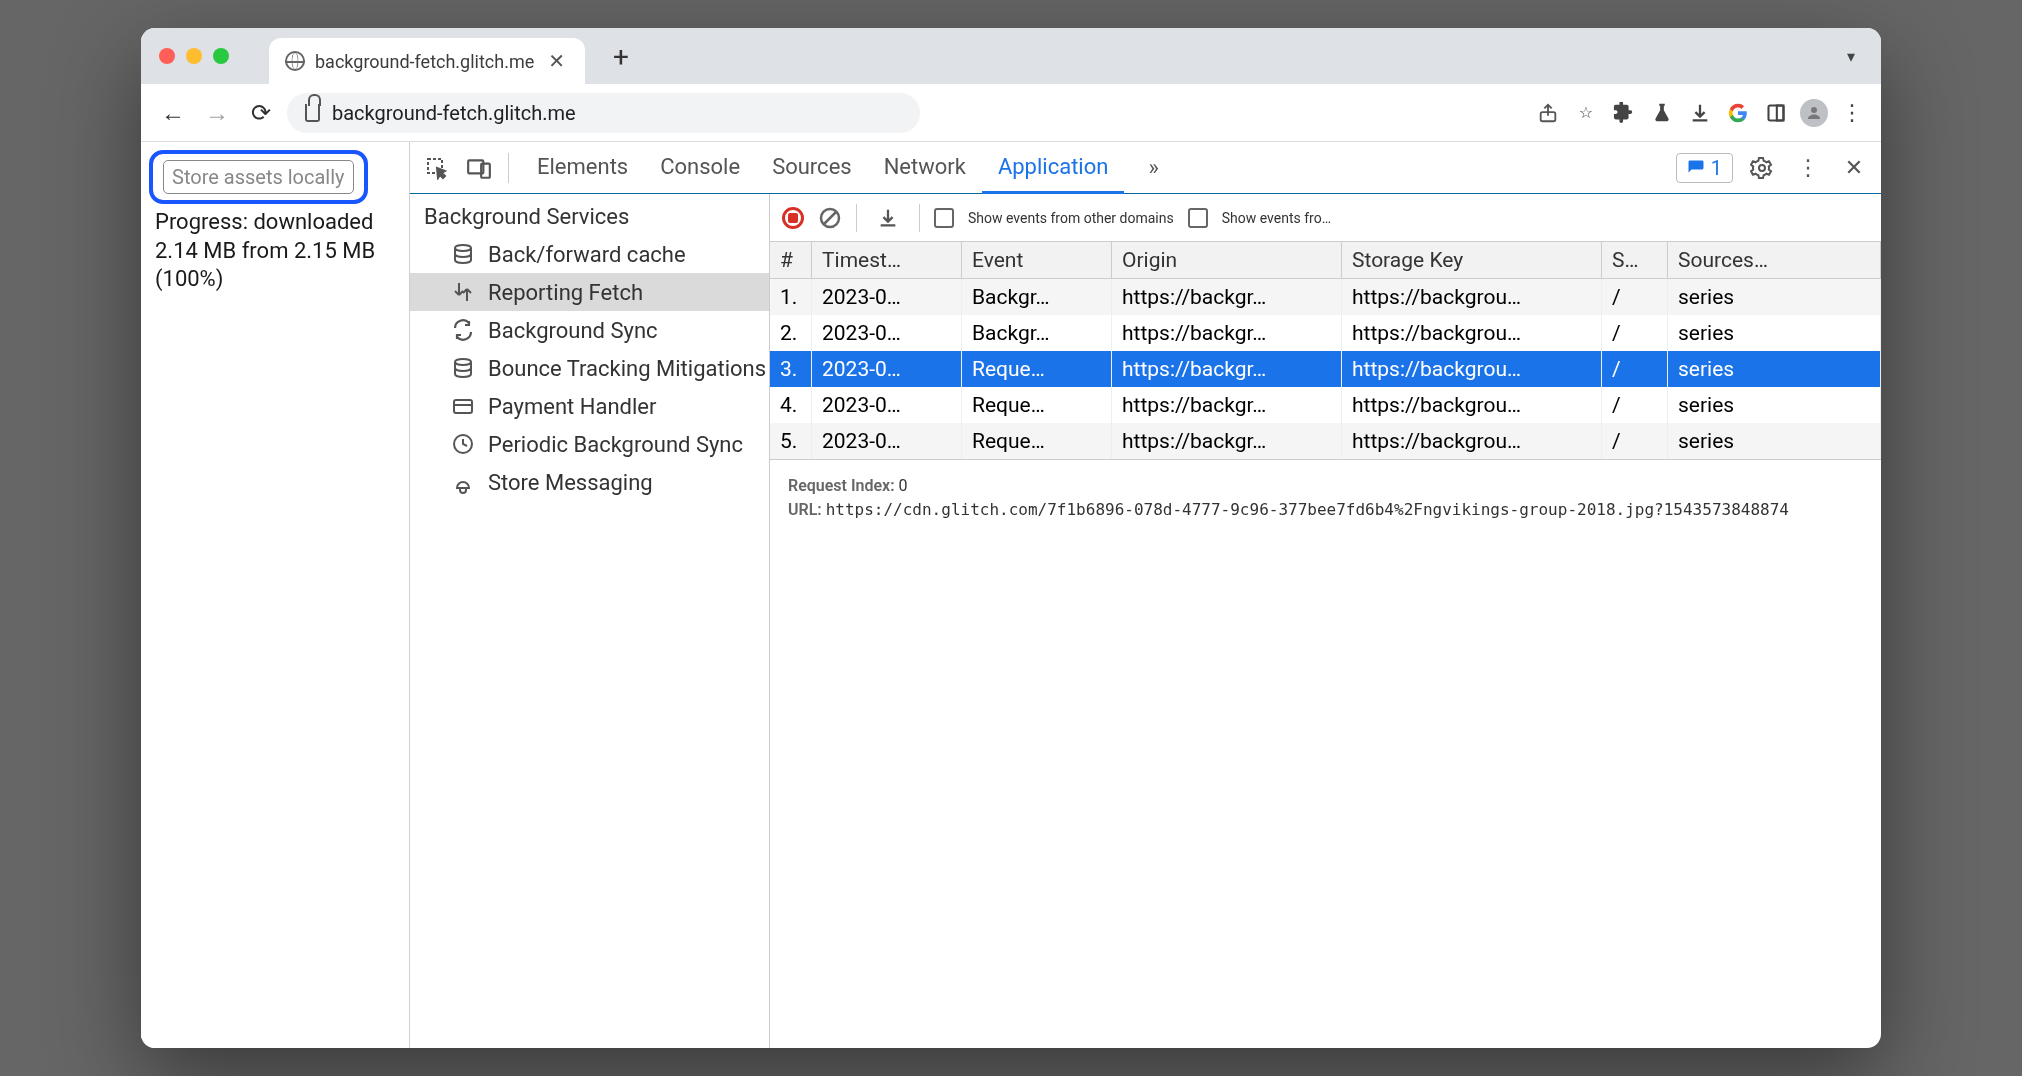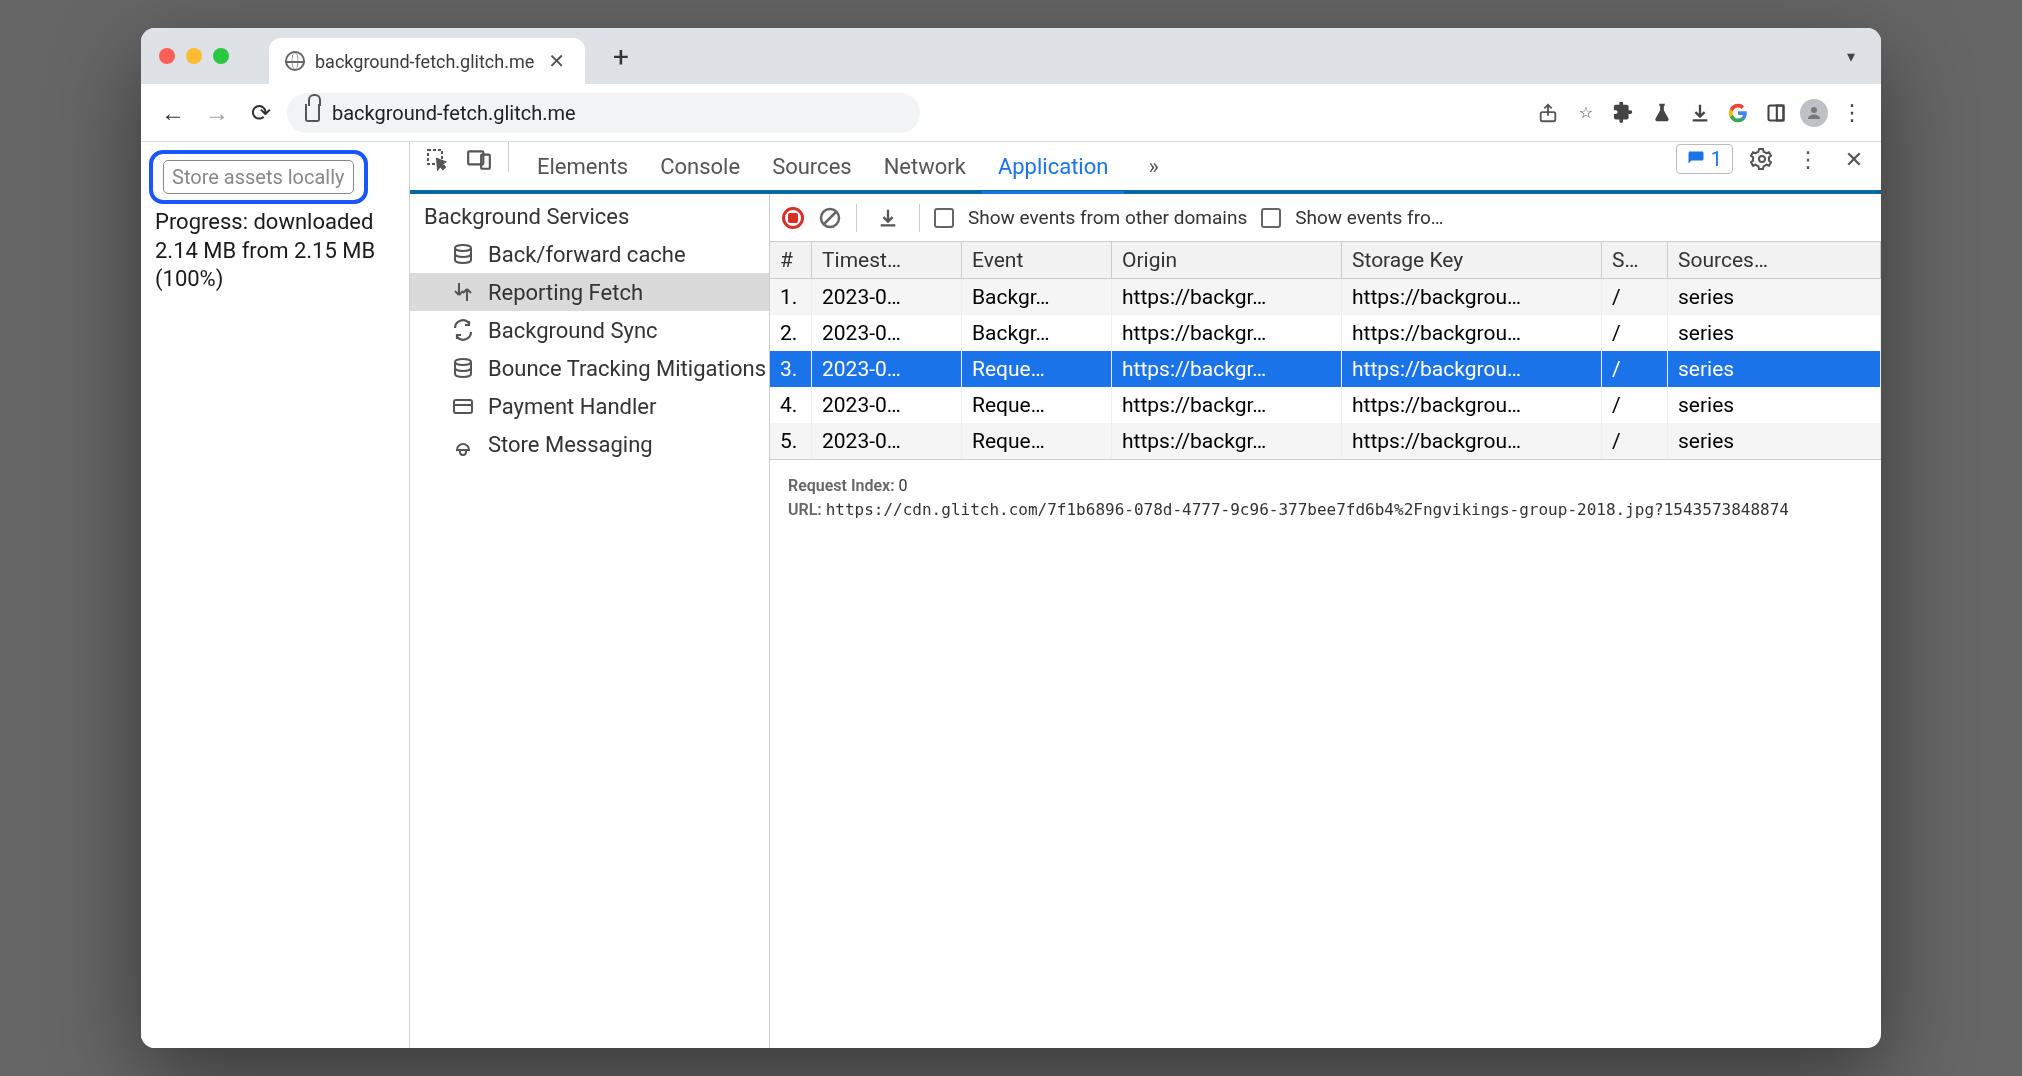--- a/index.html
+++ b/index.html
@@ -28,35 +28,35 @@
 .toolbar .spacer { flex:1; }
 .tb-icon { width:30px; height:30px; display:flex; align-items:center; justify-content:center; color:#444; cursor:pointer; }
 .avatar { width:28px; height:28px; background:#bdc1c6; border-radius:50%; display:flex; align-items:center; justify-content:center; }
 .menu-dots { font-size:22px; color:#444; }
 .content-area { flex:1; display:flex; overflow:hidden; }
 .page { width: 268px; padding: 6px; background:#fff; font-size:22px; color:#1a1a1a; }
 .store-btn { display:inline-block; border:4px solid #1a56ff; border-radius:14px; padding:6px 10px; margin:2px; }
 .store-btn-inner { border:1px solid #888; border-radius:5px; padding:4px 8px; color:#888; font-size:20px; }
 .progress-line { padding: 2px 8px; line-height:1.3; }
 .devtools { flex:1; display:flex; flex-direction:column; border-left:1px solid #cfcfcf; }
-.dt-tabs { height:52px; border-bottom:4px solid #0369a1; display:flex; align-items:flex-start; padding:0 10px; gap: 8px; font-size:22px; color:#555; }
+.dt-tabs { height:52px; border-bottom:1px solid #0369a1; display:flex; align-items:center; padding:0 10px; gap: 8px; font-size:22px; color:#555; }
 .dt-iconbtn { width:34px; height:34px; display:flex; align-items:center; justify-content:center; color:#555; cursor:pointer;}
 .dt-sep { width:1px; height:30px; background:#ccc; margin: 0 4px; }
 .dt-tab { padding: 12px 16px; cursor:pointer; }
 .dt-tab.active { color:#1a73e8; border-bottom: 3px solid #1a73e8; }
 .dt-right { margin-left:auto; display:flex; align-items:center; gap:12px; }
 .issue-badge { display:flex; align-items:center; gap:6px; border:1px solid #bbb; border-radius:4px; padding:2px 10px; color:#1a73e8; font-size:20px;}
 .dt-body { flex:1; display:flex; overflow:hidden; }
 .app-sidebar { width: 360px; border-right:1px solid #ccc; overflow:hidden; font-size:22px; color:#333; }
 .section-label { padding:10px 14px 6px; color:#333; }
 .treeitem { display:flex; align-items:center; gap:12px; padding:6px 10px 6px 40px; white-space:nowrap; overflow:hidden; cursor:pointer; }
 .treeitem.selected { background:#dadada; }
 .ti-icon { width:26px; height:26px; display:flex; align-items:center; justify-content:center; color:#555; flex-shrink:0; }
 .main-panel { flex:1; display:flex; flex-direction:column; overflow:hidden; }
-.panel-toolbar { height:48px; border-bottom:1px solid #ccc; display:flex; align-items:center; padding:0 12px; gap:14px; font-size:19px; color:#333; }
+.panel-toolbar { height:48px; border-bottom:1px solid #ccc; display:flex; align-items:center; padding:0 12px; gap:14px; font-size:14px; color:#333; }
 .rec-dot { width:22px; height:22px; border:3px solid #d93025; border-radius:50%; display:flex; align-items:center; justify-content:center;}
 .rec-dot::after { content:""; width:10px; height:10px; background:#d93025; border-radius:2px;}
 .clear-icon svg { width:24px; height:24px; }
 .chk { width:20px; height:20px; border:2px solid #666; border-radius:3px; flex-shrink:0; }
 .panel-toolbar .sep { width:1px; height:28px; background:#ccc; }
 .grid { flex:0 0 auto; border-bottom:1px solid #ccc; font-size:21px; }
 .grid-head, .grid-row { display:grid; grid-template-columns: 42px 150px 150px 230px 260px 66px 1fr; }
 .grid-head > div { padding:6px 10px; border-right:1px solid #ccc; border-bottom:1px solid #ccc; color:#333; white-space:nowrap; overflow:hidden; text-overflow:ellipsis; background:#f2f2f2;}
 .grid-row > div { padding:6px 10px; border-right:1px solid #eee; white-space:nowrap; overflow:hidden; text-overflow:ellipsis; }
 .grid-row:nth-child(odd) > div { background:#f5f5f5; }
@@ -243,20 +243,29 @@
                   <svg viewBox="0 0 24 24" width="24" height="24" fill="none" stroke="#555" stroke-width="2">
                     <rect x="3" y="6" width="18" height="13" rx="2"></rect>
                     <path d="M3 11h18"></path>
                   </svg>
                 </span>
                 <span>Payment Handler</span>
               </div>
               <div class="treeitem">
                 <span class="ti-icon">
                   <svg viewBox="0 0 24 24" width="24" height="24" fill="none" stroke="#555" stroke-width="2">
+                    <circle cx="12" cy="12" r="9"></circle>
+                    <path d="M12 7v5l4 2"></path>
+                  </svg>
+                </span>
+                <span>Periodic Background Sync</span>
+              </div>
+              <div class="treeitem">
+                <span class="ti-icon">
+                  <svg viewBox="0 0 24 24" width="24" height="24" fill="none" stroke="#555" stroke-width="2">
                     <path d="M6 18a6 6 0 1112 0H6zM9 18v2a3 3 0 006 0v-2"></path>
                   </svg>
                 </span>
                 <span>Store Messaging</span>
               </div>
             </div>
         </div>
 
         <div class="main-panel">
           <div class="panel-toolbar">

